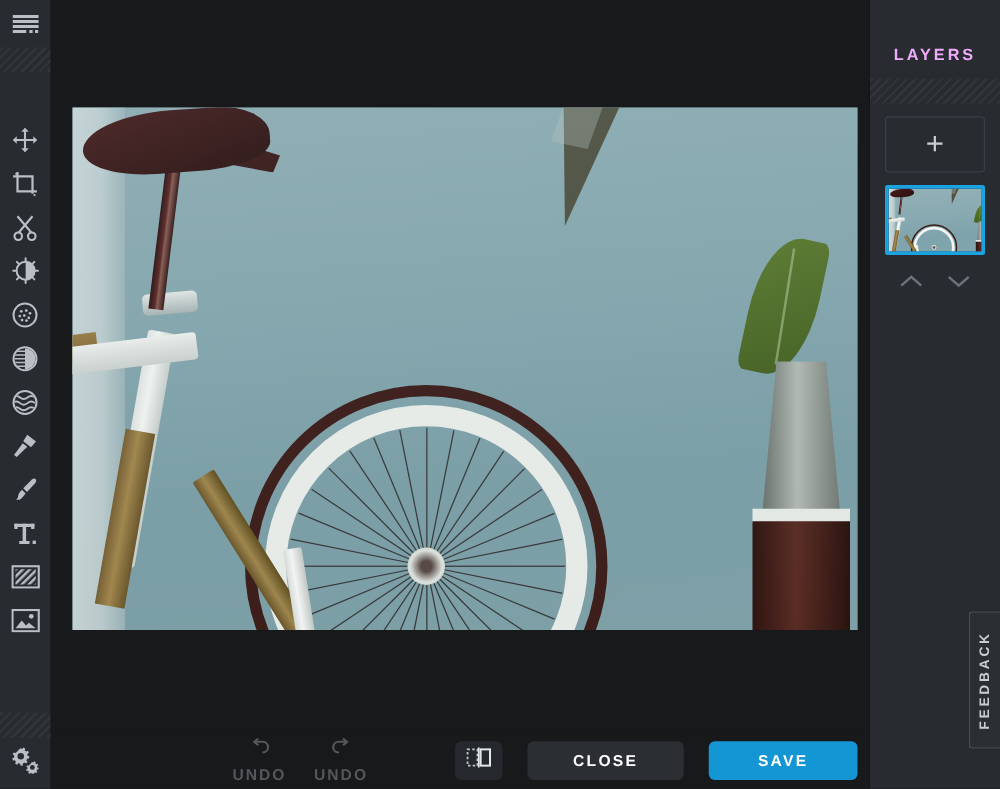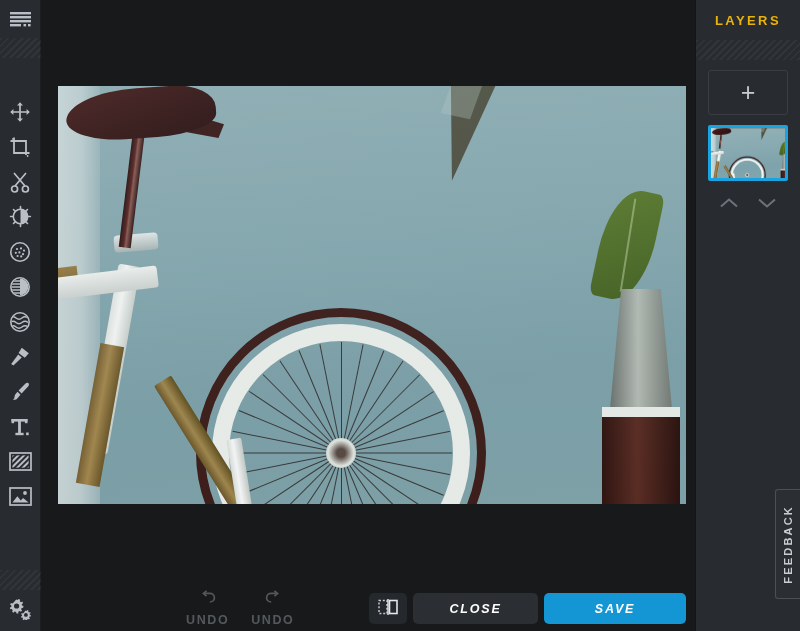--- a/index.html
+++ b/index.html
@@ -270,22 +270,22 @@
   .bb-act {
     display: flex; align-items: center; gap: 7px;
     color: #54585c;
     font-size: 12.5px;
     letter-spacing: 1.6px;
     font-weight: bold;
     cursor: pointer;
     flex-direction: column;
   }
   .bb-right {
-    display: flex; align-items: flex-end; gap: 6px;
-    margin-left: auto; margin-right: 9px; font-style: italic;
+    display: flex; align-items: flex-end; gap: 20px;
+    margin-left: auto; margin-right: 9px;
   }
   .cmp-btn {
     width: 38px; height: 31px;
     background: #25282c;
     border-radius: 5px;
     display: flex; align-items: center; justify-content: center;
     cursor: pointer;
   }
   .btn {
     height: 31px;
@@ -295,39 +295,40 @@
     letter-spacing: 1.8px;
     font-weight: bold;
     cursor: pointer;
     color: #fff;
   }
   .btn-close {
     width: 125px;
     background: #2b2e32;
   }
   .btn-save {
-    width: 142px;
+    width: 119px;
     background: #1496d4;
   }
 
   
   #right-panel {
     position: absolute;
     left: 695px; top: 0;
     width: 105px; height: 631px;
     background: #282b30;
     border-left: 1px solid #131415;
   }
   .rp-title {
     height: 40px;
     display: flex; align-items: center; justify-content: center;
-    color: #eab308;
+    color: #f0abfc;
     font-size: 13px;
     letter-spacing: 2.4px;
     font-weight: bold;
+    margin-top: 23px;
   }
   .rp-sep { height: 20px; width: 100%; }
   .rp-body { padding: 10px 12px 0 12px; }
   .add-layer {
     height: 45px;
     border: 1px solid #3a3e44;
     border-radius: 3px;
     display: flex; align-items: center; justify-content: center;
     cursor: pointer;
     margin-bottom: 10px;

